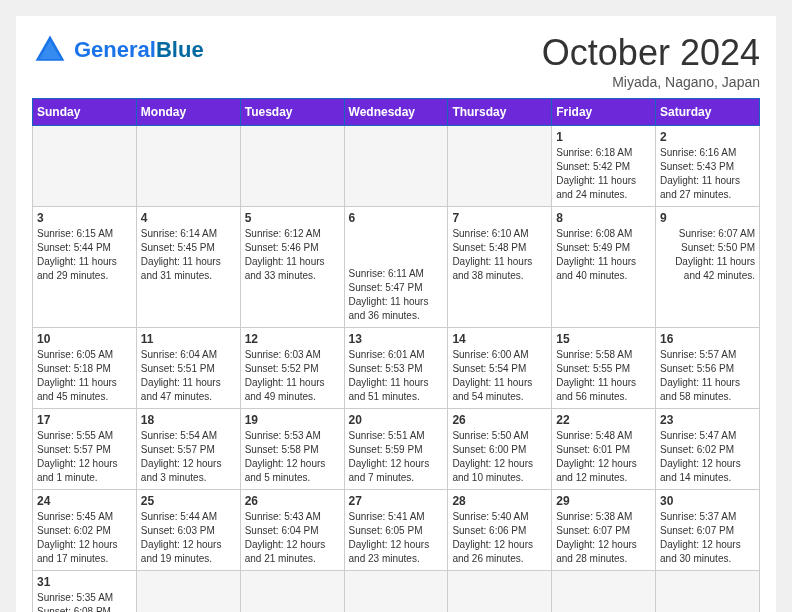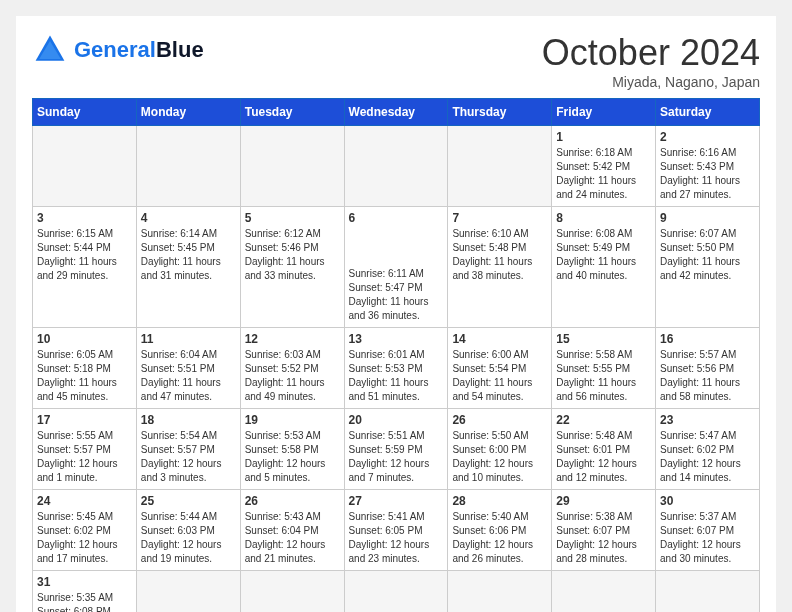--- a/index.html
+++ b/index.html
@@ -51,21 +51,21 @@
     .location {
       font-size: 14px;
       color: #555;
     }
     table {
       width: 100%;
       border-collapse: collapse;
       table-layout: fixed;
     }
     thead tr th {
-      background: #1d4ed8;
+      background: #6d28d9;
       color: #fff;
       font-size: 12px;
       font-weight: bold;
       padding: 6px 4px;
       text-align: left;
       border: 1px solid #1565c0;
     }
     tbody tr td {
       border: 1px solid #ccc;
       vertical-align: top;
@@ -97,21 +97,21 @@
 <body>
 
 <div class="page">
   <div class="header">
     <div class="logo">
       <svg class="logo-icon" viewBox="0 0 40 40">
         <polygon points="20,4 36,32 4,32" fill="#1a73e8"></polygon>
         <polygon points="20,10 32,30 8,30" fill="#4fa3f7" opacity="0.5"></polygon>
       </svg>
       <div class="logo-text">
-        <span>General</span><span style="color:#0f172a">Blue</span>
+        <span>General</span><span style="color:#0369a1">Blue</span>
       </div>
     </div>
     <div class="title-section">
       <div class="month-title">October 2024</div>
       <div class="location">Miyada, Nagano, Japan</div>
     </div>
   </div>
 
   <table>
     <thead>
@@ -185,21 +185,21 @@
           </td>
           <td>
             <span class="day-number">8</span>
             <div class="day-info" style="white-space: pre-line;">Sunrise: 6:08 AM
 Sunset: 5:49 PM
 Daylight: 11 hours
 and 40 minutes.</div>
           </td>
           <td>
             <span class="day-number">9</span>
-            <div class="day-info" style="white-space: pre-line;">Sunrise: 6:07 AM
+            <div class="day-info" style="white-space: pre-line; text-align: right;">Sunrise: 6:07 AM
 Sunset: 5:50 PM
 Daylight: 11 hours
 and 42 minutes.</div>
           </td>
         </tr>
         <tr>
           <td>
             <span class="day-number">10</span>
             <div class="day-info" style="white-space: pre-line;">Sunrise: 6:05 AM
 Sunset: 5:18 PM

